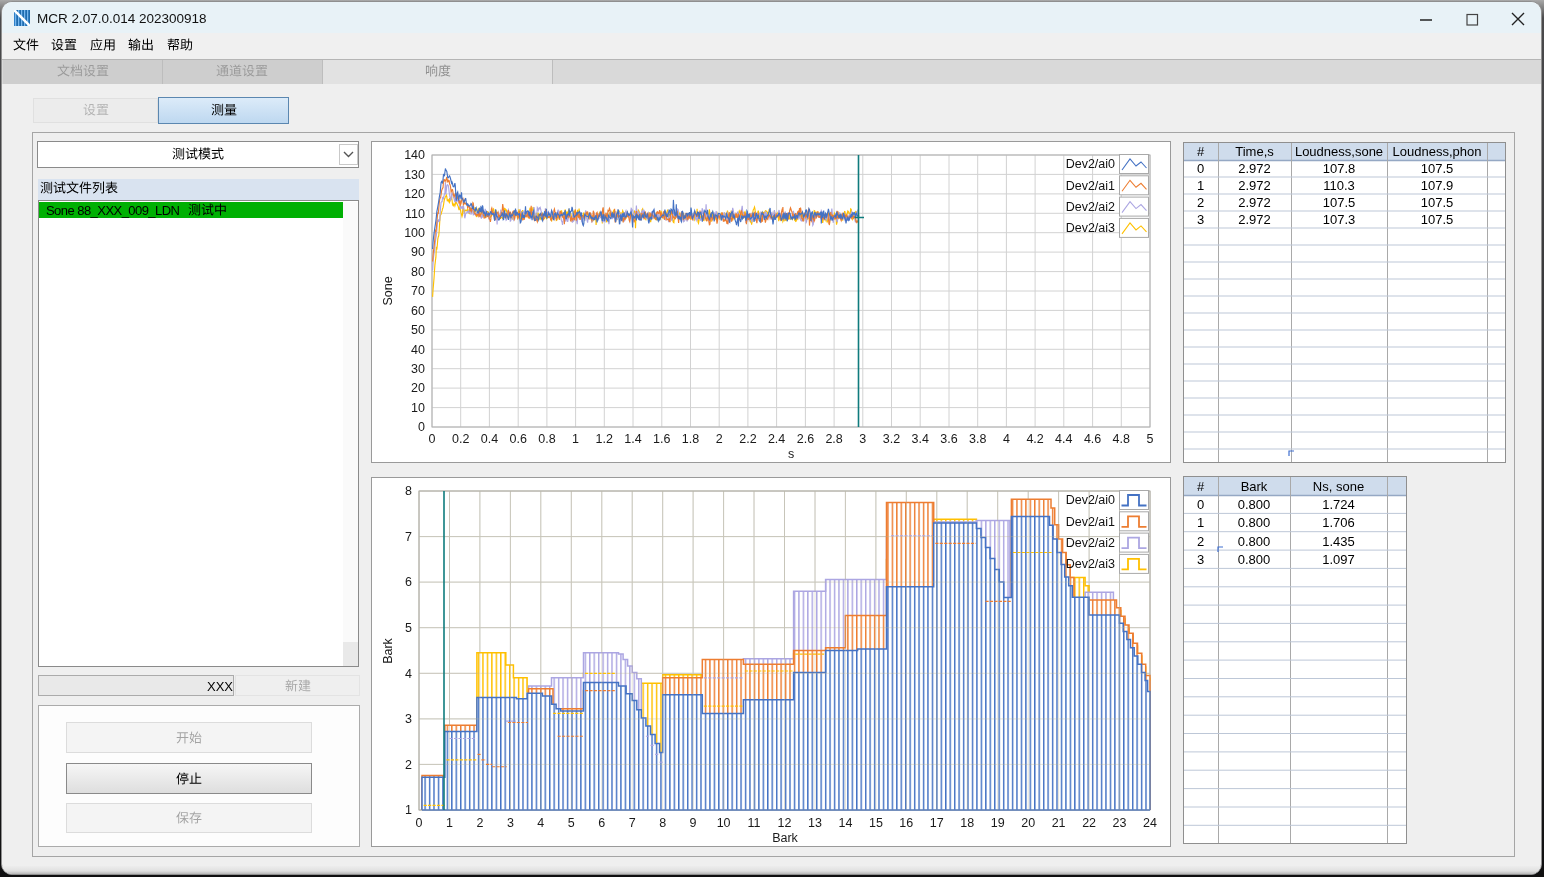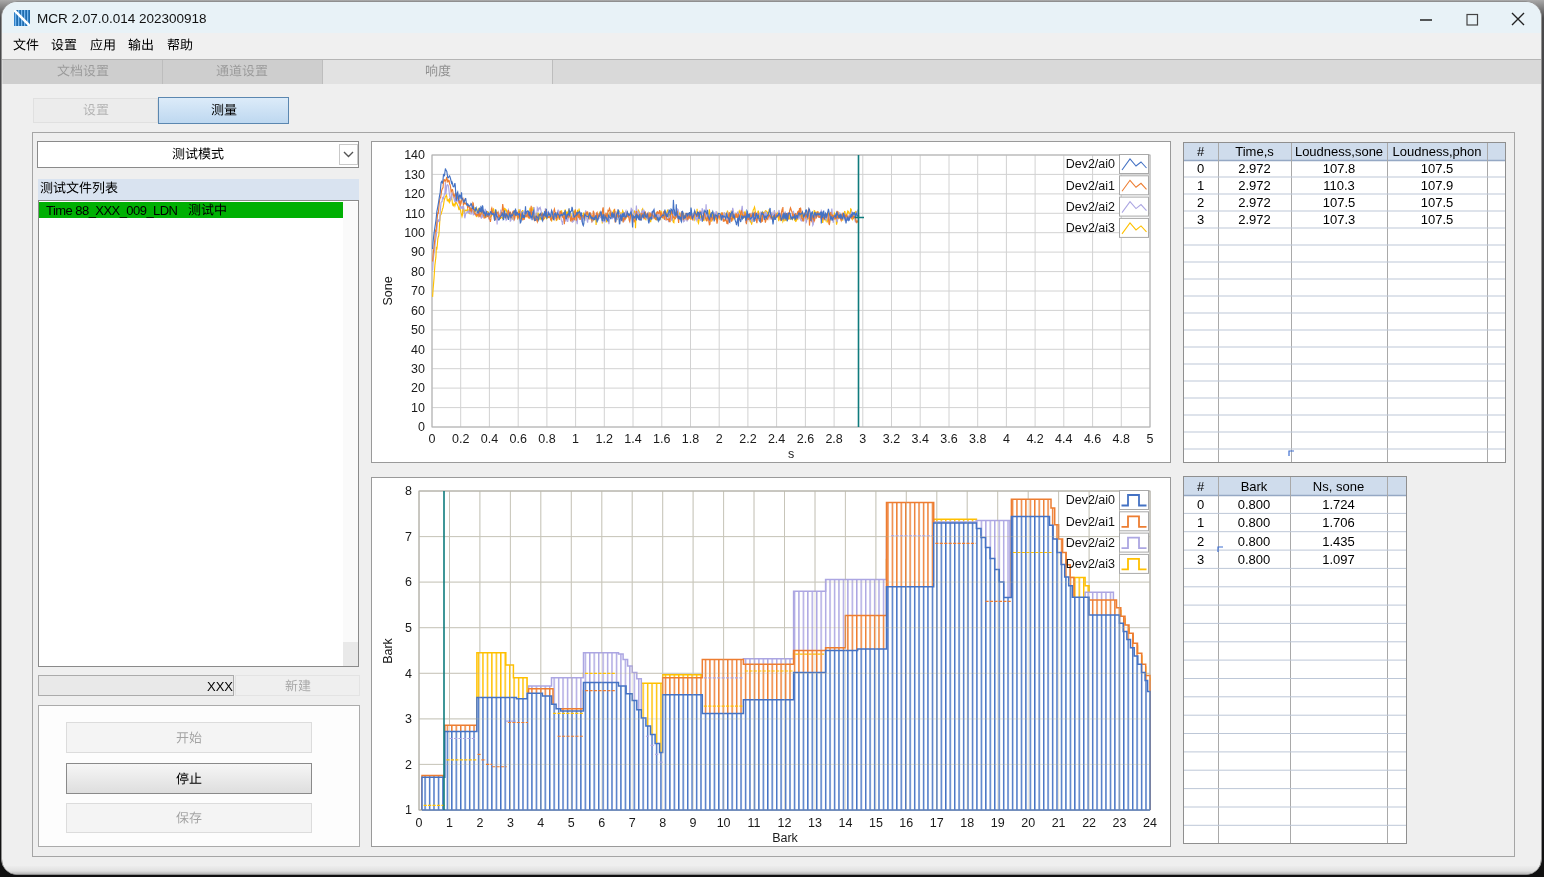--- a/index.html
+++ b/index.html
@@ -1,16 +1,16 @@
 <!DOCTYPE html>
 <html><head><meta charset="utf-8"><style>
 *{margin:0;padding:0;box-sizing:border-box}
 html,body{width:1544px;height:877px;overflow:hidden}
 body{background:linear-gradient(180deg,#a9a9a9 0px,#8a8a8a 6px,#4a4a4c 18px,#2e2e30 55%,#0f0f10);font-family:"Liberation Sans",sans-serif;position:relative}
-#win{position:absolute;left:1px;top:1px;width:1541px;height:874px;border:1px solid #8f8f8f;border-radius:16px;background:#efefef;overflow:hidden}
+#win{position:absolute;left:1px;top:1px;width:1541px;height:874px;border:1px solid #8f8f8f;border-radius:11px;background:#efefef;overflow:hidden}
 .abs{position:absolute}
 svg.cn{display:inline-block;vertical-align:baseline}
 </style></head><body>
 <div id="win">
 <div class="abs" style="left:0;top:0;width:1541px;height:31px;background:#e8f2f7"></div>
     <svg class="abs" style="left:12px;top:8px" width="16" height="16" viewBox="0 0 16 16">
 <rect width="16" height="16" fill="#2f80c8"></rect>
 <g fill="#77b6ee">
         <rect x="1" width="1.4" height="16"></rect>
         <rect x="4" width="1.4" height="16"></rect>
@@ -122,21 +122,21 @@
           <path transform="translate(2000,0)" d="M423 823C453 774 485 707 497 666L580 693C566 734 531 799 501 847ZM50 664V590H206C265 438 344 307 447 200C337 108 202 40 36 -7C51 -25 75 -60 83 -78C250 -24 389 48 502 146C615 46 751 -28 915 -73C928 -52 950 -20 967 -4C807 36 671 107 560 201C661 304 738 432 796 590H954V664ZM504 253C410 348 336 462 284 590H711C661 455 592 344 504 253Z"></path>
           <path transform="translate(3000,0)" d="M317 341V268H604V-80H679V268H953V341H679V562H909V635H679V828H604V635H470C483 680 494 728 504 775L432 790C409 659 367 530 309 447C327 438 359 420 373 409C400 451 425 504 446 562H604V341ZM268 836C214 685 126 535 32 437C45 420 67 381 75 363C107 397 137 437 167 480V-78H239V597C277 667 311 741 339 815Z"></path>
           <path transform="translate(4000,0)" d="M642 724V164H716V724ZM848 835V17C848 1 842 -4 826 -4C810 -5 758 -5 703 -3C713 -24 725 -56 728 -76C805 -76 853 -74 882 -63C912 -51 924 -29 924 18V835ZM181 302C232 267 294 218 333 181C265 85 178 17 79 -22C95 -37 115 -66 124 -85C336 10 491 205 541 552L495 566L482 563H257C273 611 287 662 299 714H571V786H61V714H224C189 561 133 419 53 326C70 315 99 290 111 276C158 335 198 409 232 494H459C440 400 411 317 373 247C334 281 273 326 224 357Z"></path>
           <path transform="translate(5000,0)" d="M252 -79C275 -64 312 -51 591 38C587 54 581 83 579 104L335 31V251C395 292 449 337 492 385C570 175 710 23 917 -46C928 -26 950 3 967 19C868 48 783 97 714 162C777 201 850 253 908 302L846 346C802 303 732 249 672 207C628 259 592 319 566 385H934V450H536V539H858V601H536V686H902V751H536V840H460V751H105V686H460V601H156V539H460V450H65V385H397C302 300 160 223 36 183C52 168 74 140 86 122C142 142 201 170 258 203V55C258 15 236 -2 219 -11C231 -27 247 -61 252 -79Z"></path>
         </g>
       </svg></div>
     <div class="abs" style="left:36px;top:198px;width:321px;height:467px;background:#fff;border:1px solid #8a8a8a"></div>
     <div class="abs" style="left:341px;top:200px;width:15px;height:463px;background:#fafafa"></div>
     <div class="abs" style="left:341px;top:640px;width:15px;height:24px;background:#e9e9e9"></div>
     <div class="abs" style="left:37px;top:200px;width:304px;height:16px;background:#00b003"></div>
-    <div class="abs" style="left:44px;top:201px;width:140px;font-size:13px;color:#000;letter-spacing:-0.55px">Time 88_XXX_009_LDN</div>
+    <div class="abs" style="left:44px;top:201px;width:140px;font-size:13px;color:#000;letter-spacing:-0.55px">Sone 88_XXX_009_LDN</div>
     <div class="abs" style="left:186px;top:201px"><svg class="cn" style="width:39.0px;height:13.8px" viewBox="0 0 39.0 13.8">
         <g transform="translate(0,11.44) scale(0.013000,-0.013000)" fill="#000">
           <path transform="translate(0,0)" d="M486 92C537 42 596 -28 624 -73L673 -39C644 4 584 72 533 121ZM312 782V154H371V724H588V157H649V782ZM867 827V7C867 -8 861 -13 847 -13C833 -14 786 -14 733 -13C742 -31 752 -60 755 -76C825 -77 868 -75 894 -64C919 -53 929 -34 929 7V827ZM730 750V151H790V750ZM446 653V299C446 178 426 53 259 -32C270 -41 289 -66 296 -78C476 13 504 164 504 298V653ZM81 776C137 745 209 697 243 665L289 726C253 756 180 800 126 829ZM38 506C93 475 166 430 202 400L247 460C209 489 135 532 81 560ZM58 -27 126 -67C168 25 218 148 254 253L194 292C154 180 98 50 58 -27Z"></path>
           <path transform="translate(1000,0)" d="M120 775C171 731 235 667 265 626L317 678C287 718 222 778 170 821ZM777 796C819 752 865 691 885 651L940 688C918 727 871 785 829 828ZM50 526V454H189V94C189 51 159 22 141 11C154 -4 172 -36 179 -54C194 -36 221 -18 392 97C385 112 376 141 371 161L260 89V526ZM671 835 677 632H346V560H680C698 183 745 -74 869 -77C907 -77 947 -35 967 134C953 140 921 160 907 175C901 77 889 21 871 21C809 24 770 251 754 560H959V632H751C749 697 747 765 747 835ZM360 61 381 -10C465 15 574 47 679 78L669 145L552 112V344H646V414H378V344H483V93Z"></path>
           <path transform="translate(2000,0)" d="M458 840V661H96V186H171V248H458V-79H537V248H825V191H902V661H537V840ZM171 322V588H458V322ZM825 322H537V588H825Z"></path>
         </g>
       </svg></div>
     <div class="abs" style="left:36px;top:673px;width:196px;height:21px;background:#e9e9e9;border:1px solid #ababab;text-align:right;font-size:13px;padding-top:3px;color:#000">XXX</div>
     <div class="abs" style="left:233px;top:673px;width:125px;height:21px;background:#efefef;border:1px solid #e3e3e3;text-align:center;padding-top:3px"><svg class="cn" style="width:26.0px;height:13.8px" viewBox="0 0 26.0 13.8">
         <g transform="translate(0,11.44) scale(0.013000,-0.013000)" fill="#a8a8a8">

